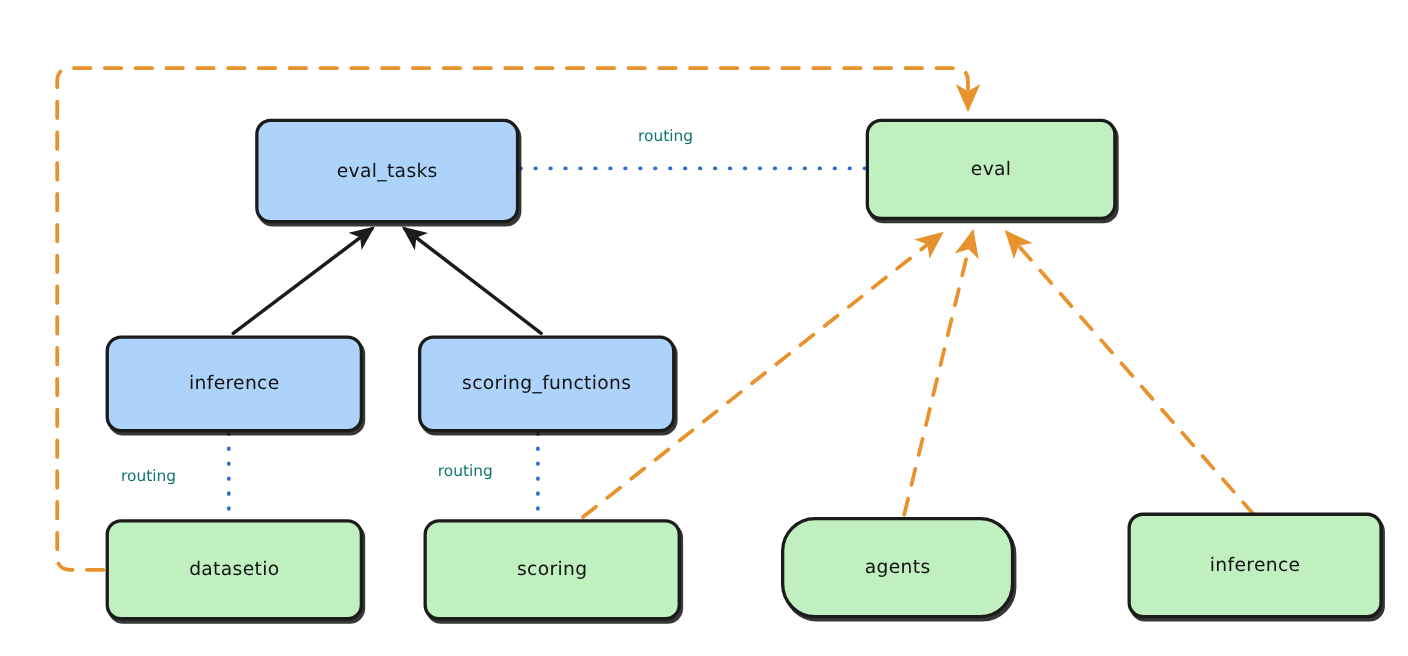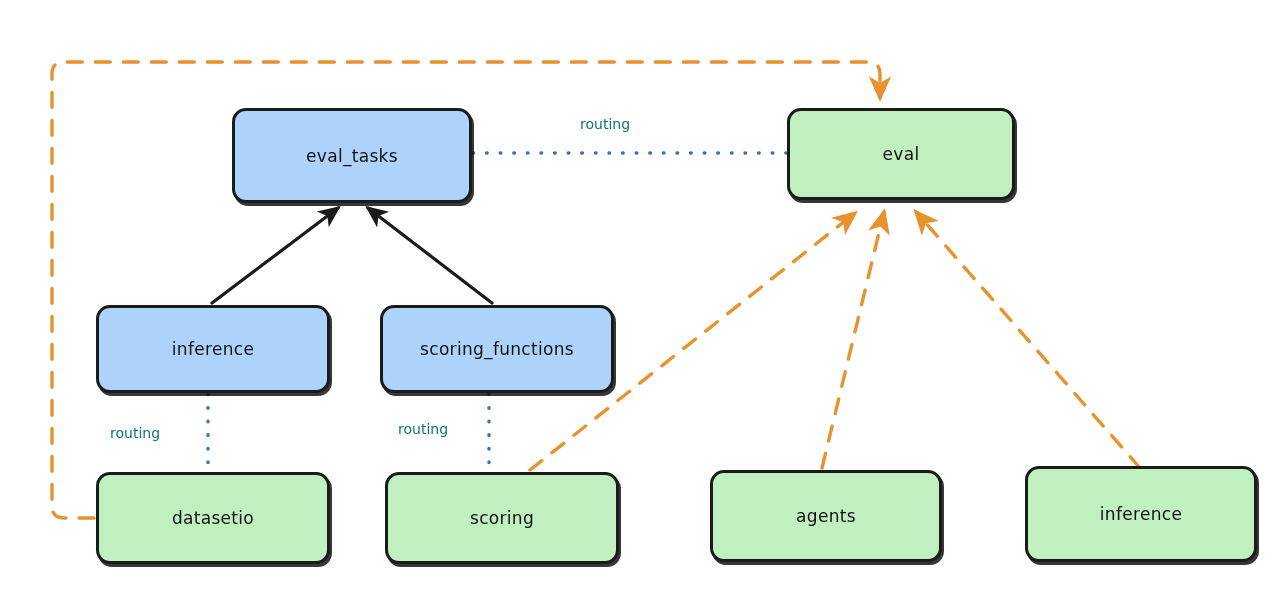--- a/index.html
+++ b/index.html
@@ -107,21 +107,21 @@
       </div>
       <div class="node api" style="left: 380px; top: 305px; width: 234px; height: 88px;">
         <span class="node-label">scoring_functions</span>
       </div>
       <div class="node provider" style="left: 96px; top: 472px; width: 234px; height: 92px;">
         <span class="node-label">datasetio</span>
       </div>
       <div class="node provider" style="left: 385px; top: 472px; width: 234px; height: 92px;">
         <span class="node-label">scoring</span>
       </div>
-      <div class="node provider" style="left: 710px; top: 470px; width: 232px; height: 92px;">
+      <div class="node provider" style="left: 710px; top: 470px; width: 212px; height: 92px; border-radius: 31px;">
         <span class="node-label">agents</span>
       </div>
       <div class="node provider" style="left: 1025px; top: 466px; width: 232px; height: 96px;">
         <span class="node-label">inference</span>
       </div>
     </div>
 
   <div id="labels">
       <div class="edge-label" style="left: 580px; top: 116px;">routing</div>
       <div class="edge-label" style="left: 110px; top: 425px;">routing</div>

